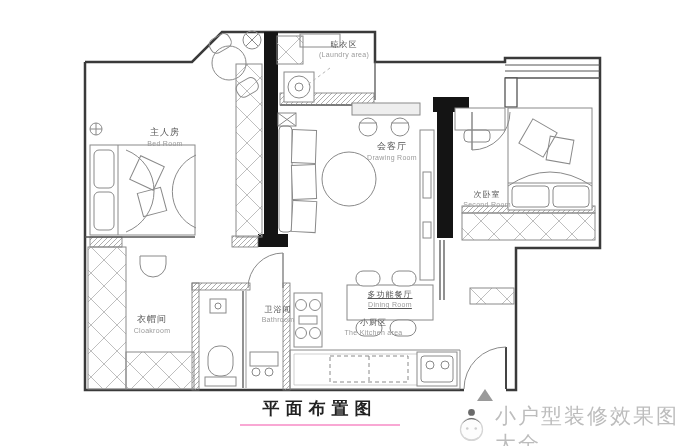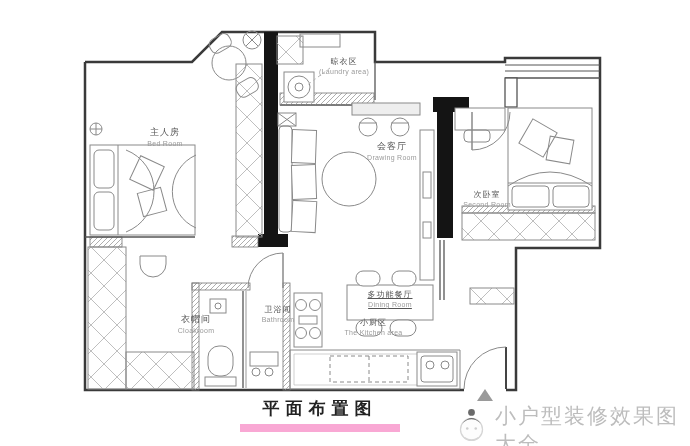--- a/index.html
+++ b/index.html
@@ -6,21 +6,21 @@
   #screen{position:relative;width:690px;height:446px;background:#ffffff;overflow:hidden;
           font-family:"Liberation Sans",sans-serif;}
   #plan-svg{position:absolute;left:0;top:0;}
   .rlabel{position:absolute;transform:translateX(-50%);text-align:center;color:#555;
           font-size:9px;line-height:1.3;white-space:nowrap;}
   .rlabel .zh{display:block;letter-spacing:1px;}
   .rlabel .en{display:block;font-size:7px;color:#9a9a9a;letter-spacing:0.3px;}
   .rlabel.small .zh{font-size:8px;}
   #plan-title{position:absolute;left:240px;top:397px;width:160px;text-align:center;
           font-size:17px;font-weight:bold;color:#222;letter-spacing:6px;
-          border-bottom:8px solid #f9a8d4;padding-bottom:4px;}
+          border-bottom:2px solid #f9a8d4;padding-bottom:4px;}
   #watermark{position:absolute;left:452px;top:394px;display:flex;align-items:center;}
   #watermark .brand{font-size:21px;color:#bdbdbd;letter-spacing:2px;margin-left:4px;margin-top:8px;}
 </style>
 </head>
 <body>
 
 <div id="screen">
 
   <svg id="plan-svg" width="690" height="446" viewBox="0 0 690 446">
     <defs>
@@ -218,33 +218,33 @@
       <line x1="506" y1="347" x2="506" y2="389" stroke="#444" stroke-width="2"></line>
       <path d="M506,347 A42,42 0 0 0 464,389" stroke="#8a8a8a" stroke-width="1"></path>
       <polygon points="477,401 485,389 493,401" fill="#9a9a9a" stroke="none"></polygon>
     </g>
   </svg>
 
   <div class="rlabel" style="left:165px;top:127px;">
     <span class="zh">主人房</span>
     <span class="en">Bed Room</span>
   </div>
-  <div class="rlabel small" style="left:344px;top:57px;">
+  <div class="rlabel small" style="left:344px;top:40px;">
     <span class="zh">晾衣区</span>
     <span class="en">(Laundry area)</span>
   </div>
   <div class="rlabel" style="left:392px;top:141px;text-align:center;">
     <span class="zh">会客厅</span>
     <span class="en">Drawing Room</span>
   </div>
   <div class="rlabel small" style="left:487px;top:190px;">
     <span class="zh">次卧室</span>
     <span class="en">Second Room</span>
   </div>
-  <div class="rlabel" style="left:152px;top:314px;margin-left:44px;">
+  <div class="rlabel" style="left:152px;top:314px;">
     <span class="zh">衣帽间</span>
     <span class="en">Cloakroom</span>
   </div>
   <div class="rlabel small" style="left:264px;top:305px;padding-left:28px;">
     <span class="zh">卫浴间</span>
     <span class="en">Bathroom</span>
   </div>
   <div class="rlabel small" style="left:390px;top:290px;text-decoration:underline;">
     <span class="zh">多功能餐厅</span>
     <span class="en">Dining Room</span>

